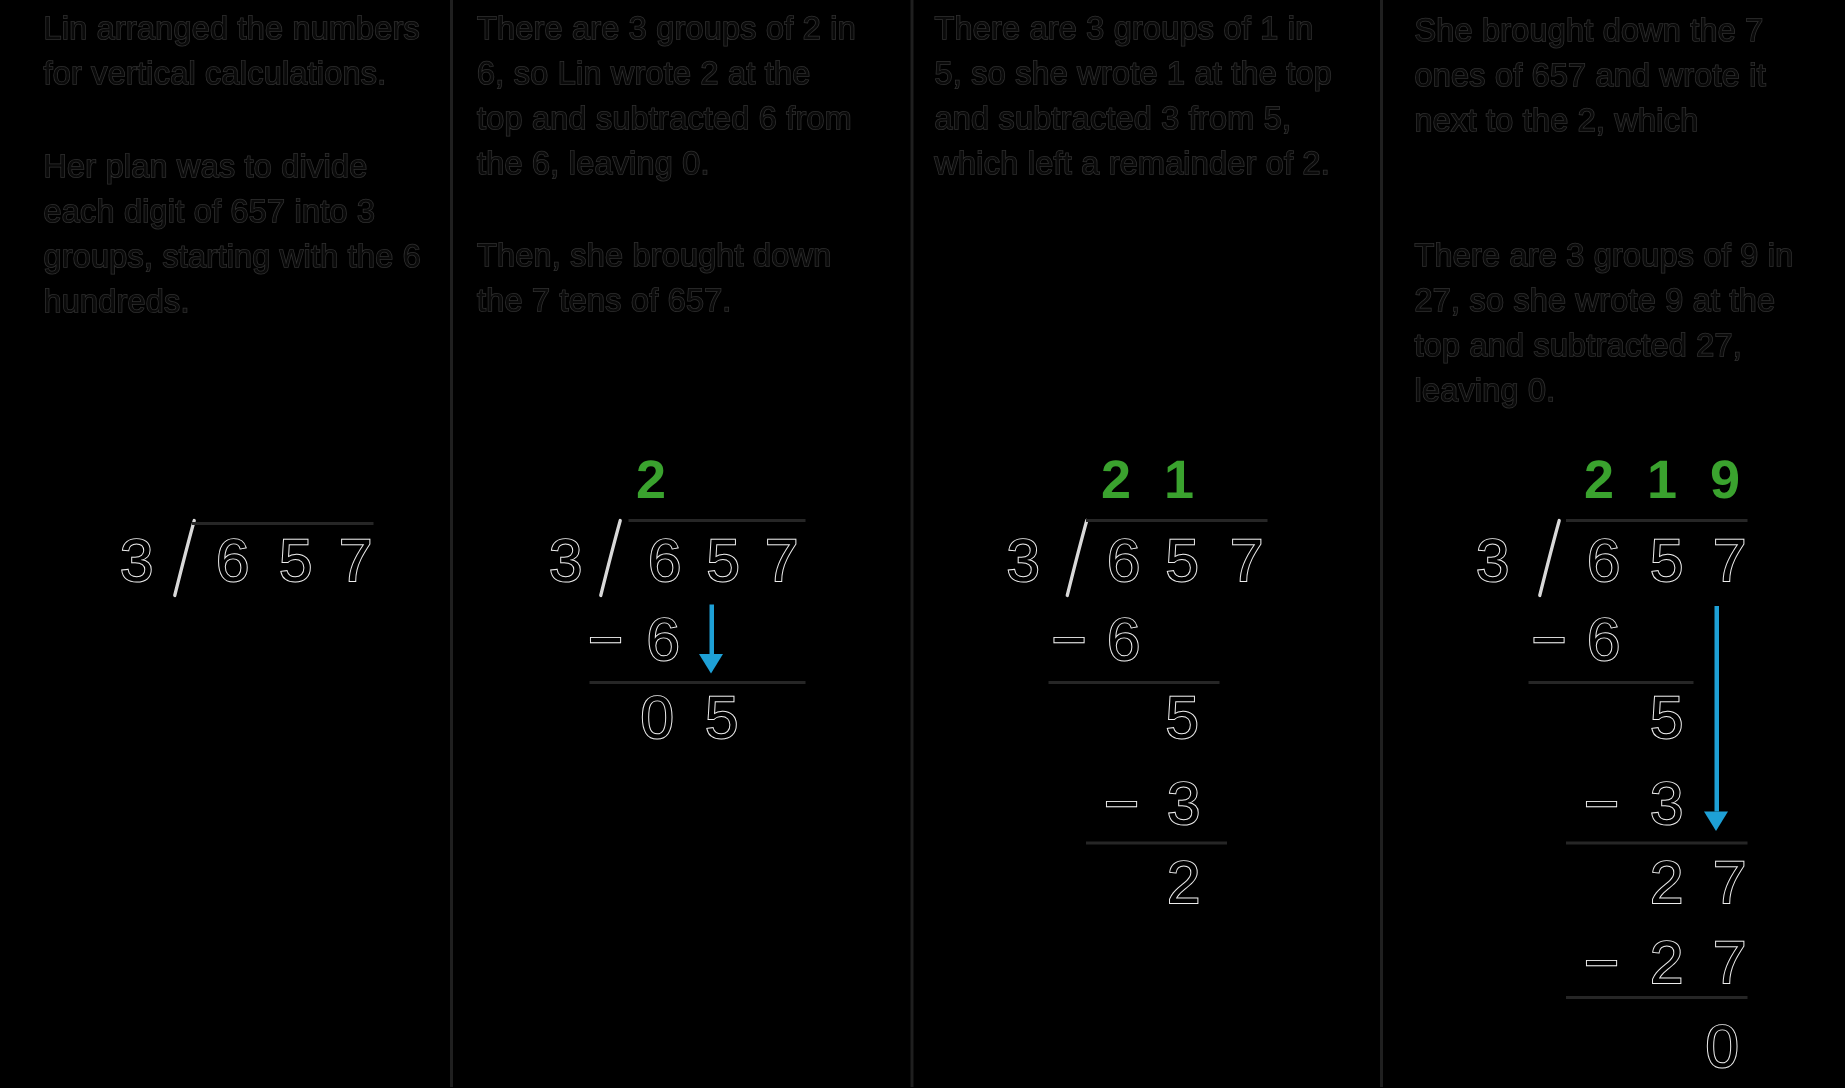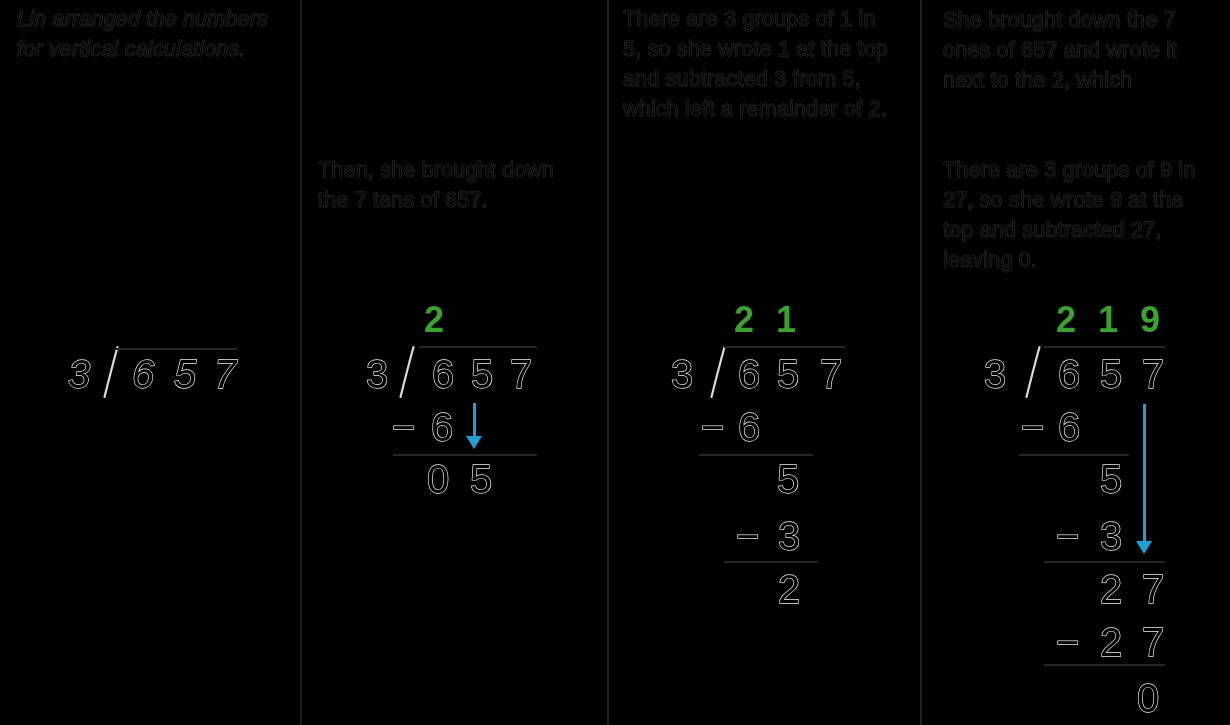--- a/index.html
+++ b/index.html
@@ -18,39 +18,47 @@
   .slash{position:absolute;width:18px;height:54px;}
   .shaft{position:absolute;width:3px;background:#1ea0d6;}
   .head{position:absolute;width:0;height:0;border-left:8px solid transparent;
         border-right:8px solid transparent;border-top:13px solid #1ea0d6;}
 </style>
 </head>
 <body>
 
 <div id="canvas">
 
-  <section class="panel" style="left:4px;width:240px;font-style:italic;">
+  <section class="panel" style="left:16px;width:240px;">
     <div class="para" style="left:13px;top:4px;">Lin arranged the numbers
 for vertical calculations.</div>
+    <div class="para" style="left:13px;top:96px;">Her plan was to divide
+each digit of 657 into 3
+groups, starting with the 6
+hundreds.</div>
 
     <div>
       <span class="digit" style="left:64px;top:354px;">3</span>
       <svg class="slash" style="left:98px;top:345px;" viewBox="0 0 18 54">
         <path d="M15.5 2 C 10.5 20, 6.5 36, 2.5 52" fill="none" stroke="#d9d9d9" stroke-width="2.2" stroke-linecap="round"></path>
       </svg>
       <div class="vinc" style="left:112px;top:348px;width:121px;"></div>
       <span class="digit" style="left:128px;top:354px;">6</span>
       <span class="digit" style="left:170px;top:354px;">5</span>
       <span class="digit" style="left:210px;top:354px;">7</span>
     </div>
   </section>
 
   <div class="divider" style="left:300px;"></div>
 
   <section class="panel" style="left:301px;width:306px;">
+    <div class="para" style="left:17px;top:4px;">There are 3 groups of 2 in
+6, so Lin wrote 2 at the
+top and subtracted 6 from
+the 6, leaving 0.</div>
     <div class="para" style="left:17px;top:155px;">Then, she brought down
 the 7 tens of 657.</div>
 
     <div>
       <span class="q" style="left:123px;top:302px;">2</span>
 
       <span class="digit" style="left:65px;top:354px;">3</span>
       <svg class="slash" style="left:97px;top:345px;" viewBox="0 0 18 54">
         <path d="M15.5 2 C 10.5 20, 6.5 36, 2.5 52" fill="none" stroke="#d9d9d9" stroke-width="2.2" stroke-linecap="round"></path>
       </svg>

